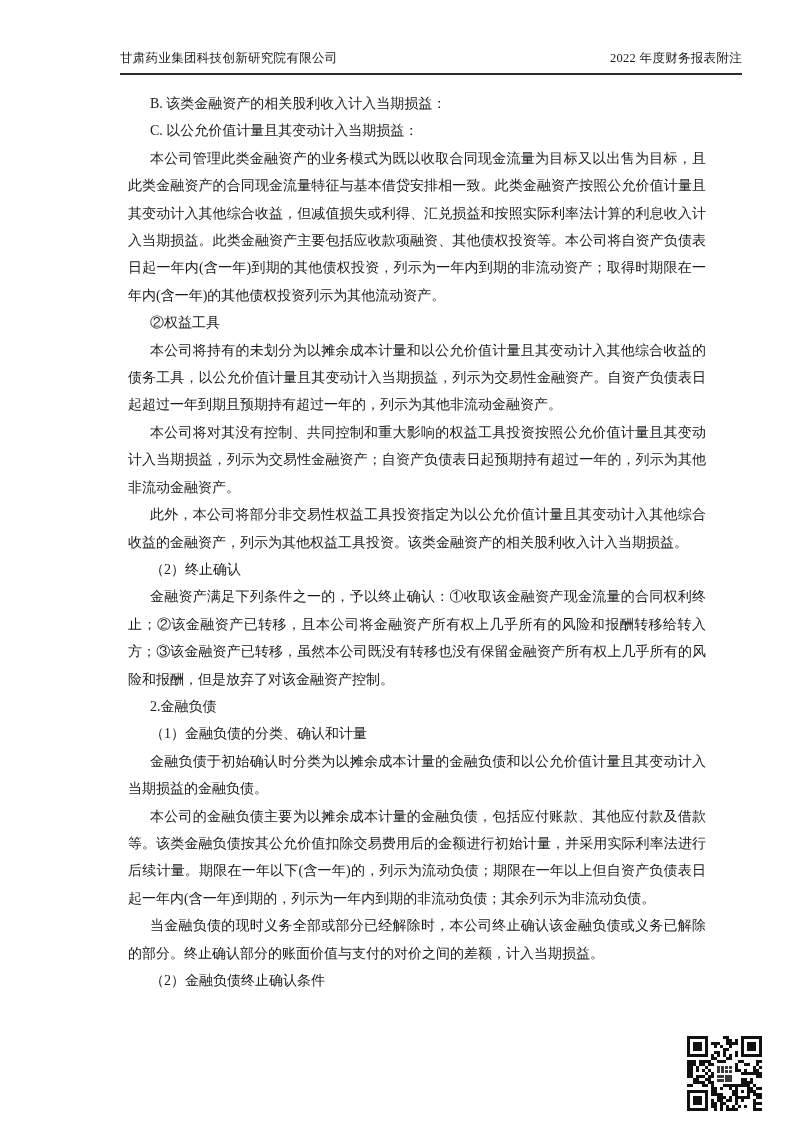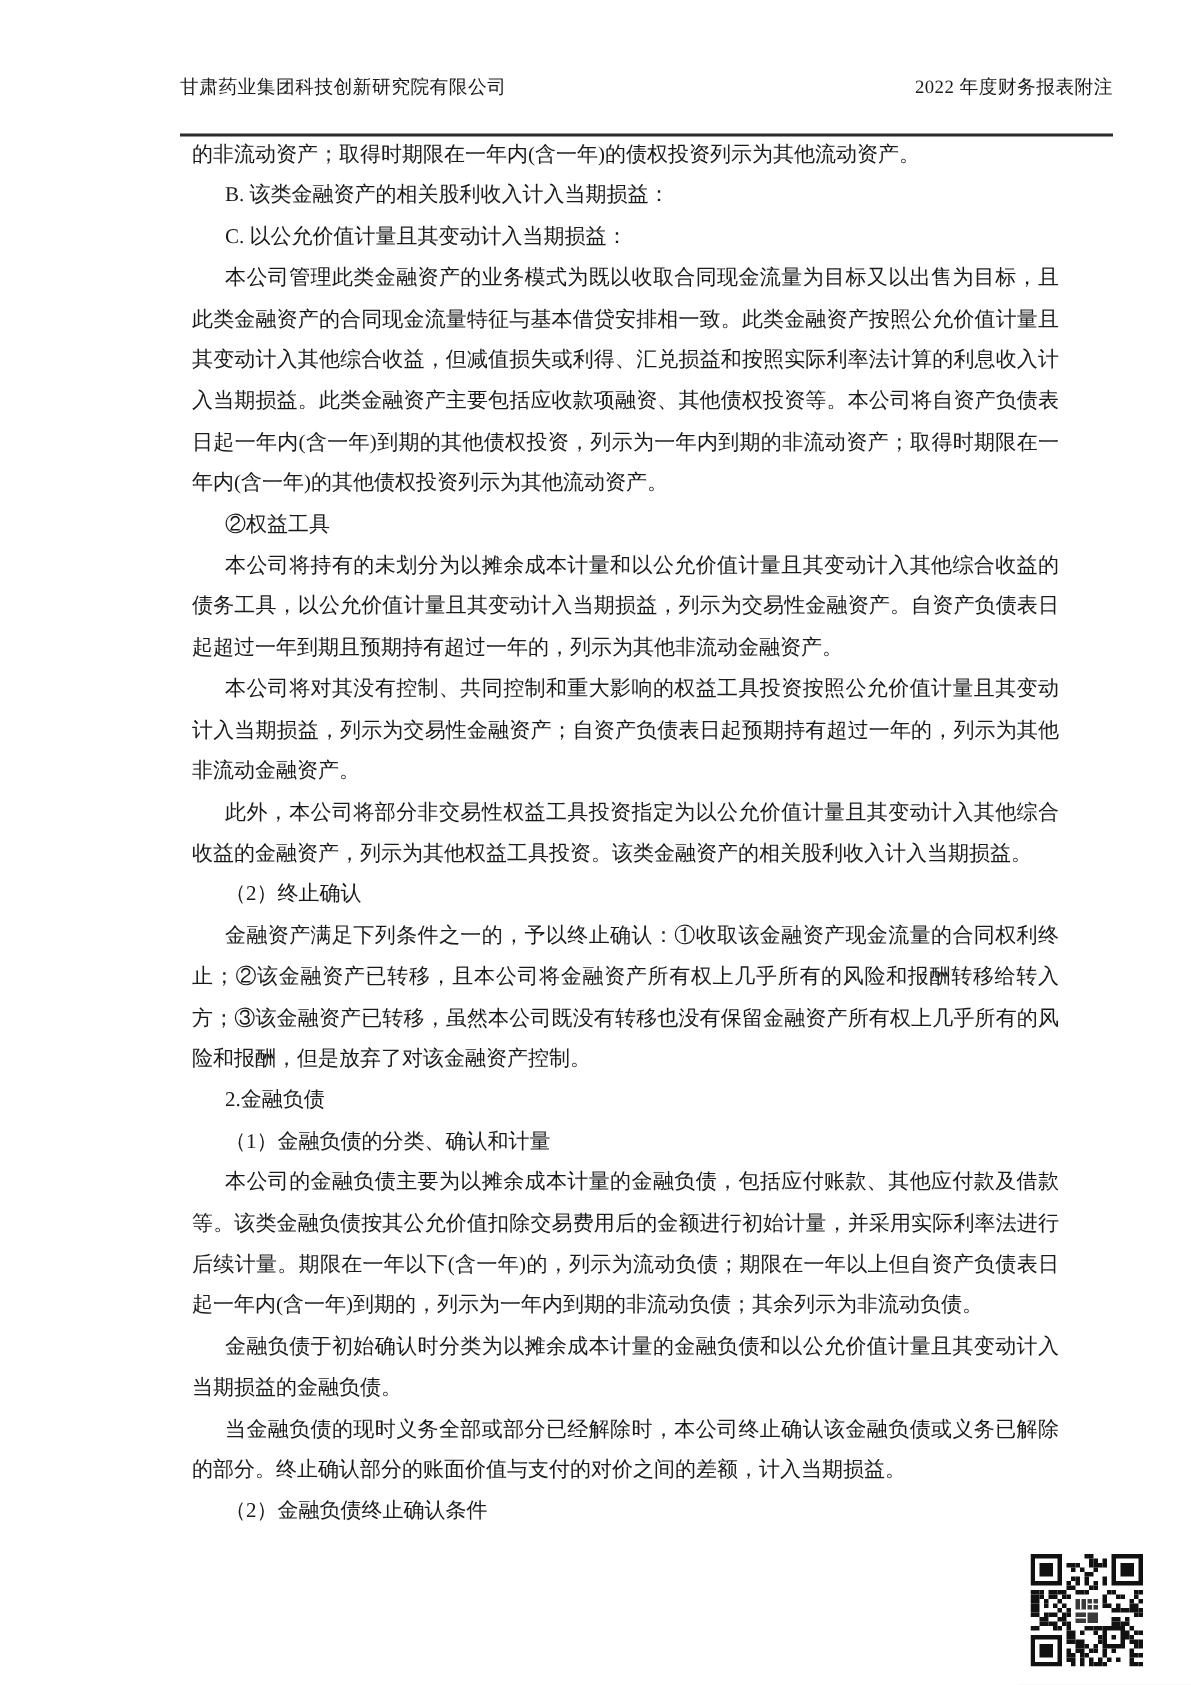--- a/index.html
+++ b/index.html
@@ -17,21 +17,21 @@
   }
   
   .header{
     position:absolute;
     top:50px;left:120px;right:52px;
     display:flex;
     justify-content:space-between;
     align-items:flex-end;
     font-size:12.5px;
     line-height:17px;
-    padding-bottom:22px;
+    padding-bottom:6px;
     border-bottom:2px solid #2b2b2b;
     letter-spacing:0.3px;
   }
   
   .content{
     position:absolute;
     top:90px;left:128px;
     width:578px;
   }
   .content p{
@@ -63,34 +63,33 @@
 <body>
 
 <div class="page">
 
   <div class="header">
     <span>甘肃药业集团科技创新研究院有限公司</span>
     <span>2022 年度财务报表附注</span>
   </div>
 
   <div class="content">
-    <p class="no-indent">的非流动资产；取得时期限在一年内(含一年)的债权投资列示为其他流动资产。</p>
     <p>B. 该类金融资产的相关股利收入计入当期损益：</p>
     <p>C. 以公允价值计量且其变动计入当期损益：</p>
     <p>本公司管理此类金融资产的业务模式为既以收取合同现金流量为目标又以出售为目标，且此类金融资产的合同现金流量特征与基本借贷安排相一致。此类金融资产按照公允价值计量且其变动计入其他综合收益，但减值损失或利得、汇兑损益和按照实际利率法计算的利息收入计入当期损益。此类金融资产主要包括应收款项融资、其他债权投资等。本公司将自资产负债表日起一年内(含一年)到期的其他债权投资，列示为一年内到期的非流动资产；取得时期限在一年内(含一年)的其他债权投资列示为其他流动资产。</p>
     <p>②权益工具</p>
     <p>本公司将持有的未划分为以摊余成本计量和以公允价值计量且其变动计入其他综合收益的债务工具，以公允价值计量且其变动计入当期损益，列示为交易性金融资产。自资产负债表日起超过一年到期且预期持有超过一年的，列示为其他非流动金融资产。</p>
     <p>本公司将对其没有控制、共同控制和重大影响的权益工具投资按照公允价值计量且其变动计入当期损益，列示为交易性金融资产；自资产负债表日起预期持有超过一年的，列示为其他非流动金融资产。</p>
     <p>此外，本公司将部分非交易性权益工具投资指定为以公允价值计量且其变动计入其他综合收益的金融资产，列示为其他权益工具投资。该类金融资产的相关股利收入计入当期损益。</p>
     <p>（2）终止确认</p>
     <p>金融资产满足下列条件之一的，予以终止确认：①收取该金融资产现金流量的合同权利终止；②该金融资产已转移，且本公司将金融资产所有权上几乎所有的风险和报酬转移给转入方；③该金融资产已转移，虽然本公司既没有转移也没有保留金融资产所有权上几乎所有的风险和报酬，但是放弃了对该金融资产控制。</p>
     <p>2.金融负债</p>
     <p>（1）金融负债的分类、确认和计量</p>
+    <p>金融负债于初始确认时分类为以摊余成本计量的金融负债和以公允价值计量且其变动计入当期损益的金融负债。</p>
     <p>本公司的金融负债主要为以摊余成本计量的金融负债，包括应付账款、其他应付款及借款等。该类金融负债按其公允价值扣除交易费用后的金额进行初始计量，并采用实际利率法进行后续计量。期限在一年以下(含一年)的，列示为流动负债；期限在一年以上但自资产负债表日起一年内(含一年)到期的，列示为一年内到期的非流动负债；其余列示为非流动负债。</p>
-    <p>金融负债于初始确认时分类为以摊余成本计量的金融负债和以公允价值计量且其变动计入当期损益的金融负债。</p>
     <p>当金融负债的现时义务全部或部分已经解除时，本公司终止确认该金融负债或义务已解除的部分。终止确认部分的账面价值与支付的对价之间的差额，计入当期损益。</p>
     <p>（2）金融负债终止确认条件</p>
   </div>
 
   <div class="page-number">24</div>
 
   <div class="qr">
     <svg id="qr-svg" viewBox="0 0 75 75" xmlns="http://www.w3.org/2000/svg">
         <rect x="0" y="0" width="75" height="75" fill="#ffffff"></rect>
         <rect x="36" y="0" width="3" height="3" fill="#111111"></rect>

